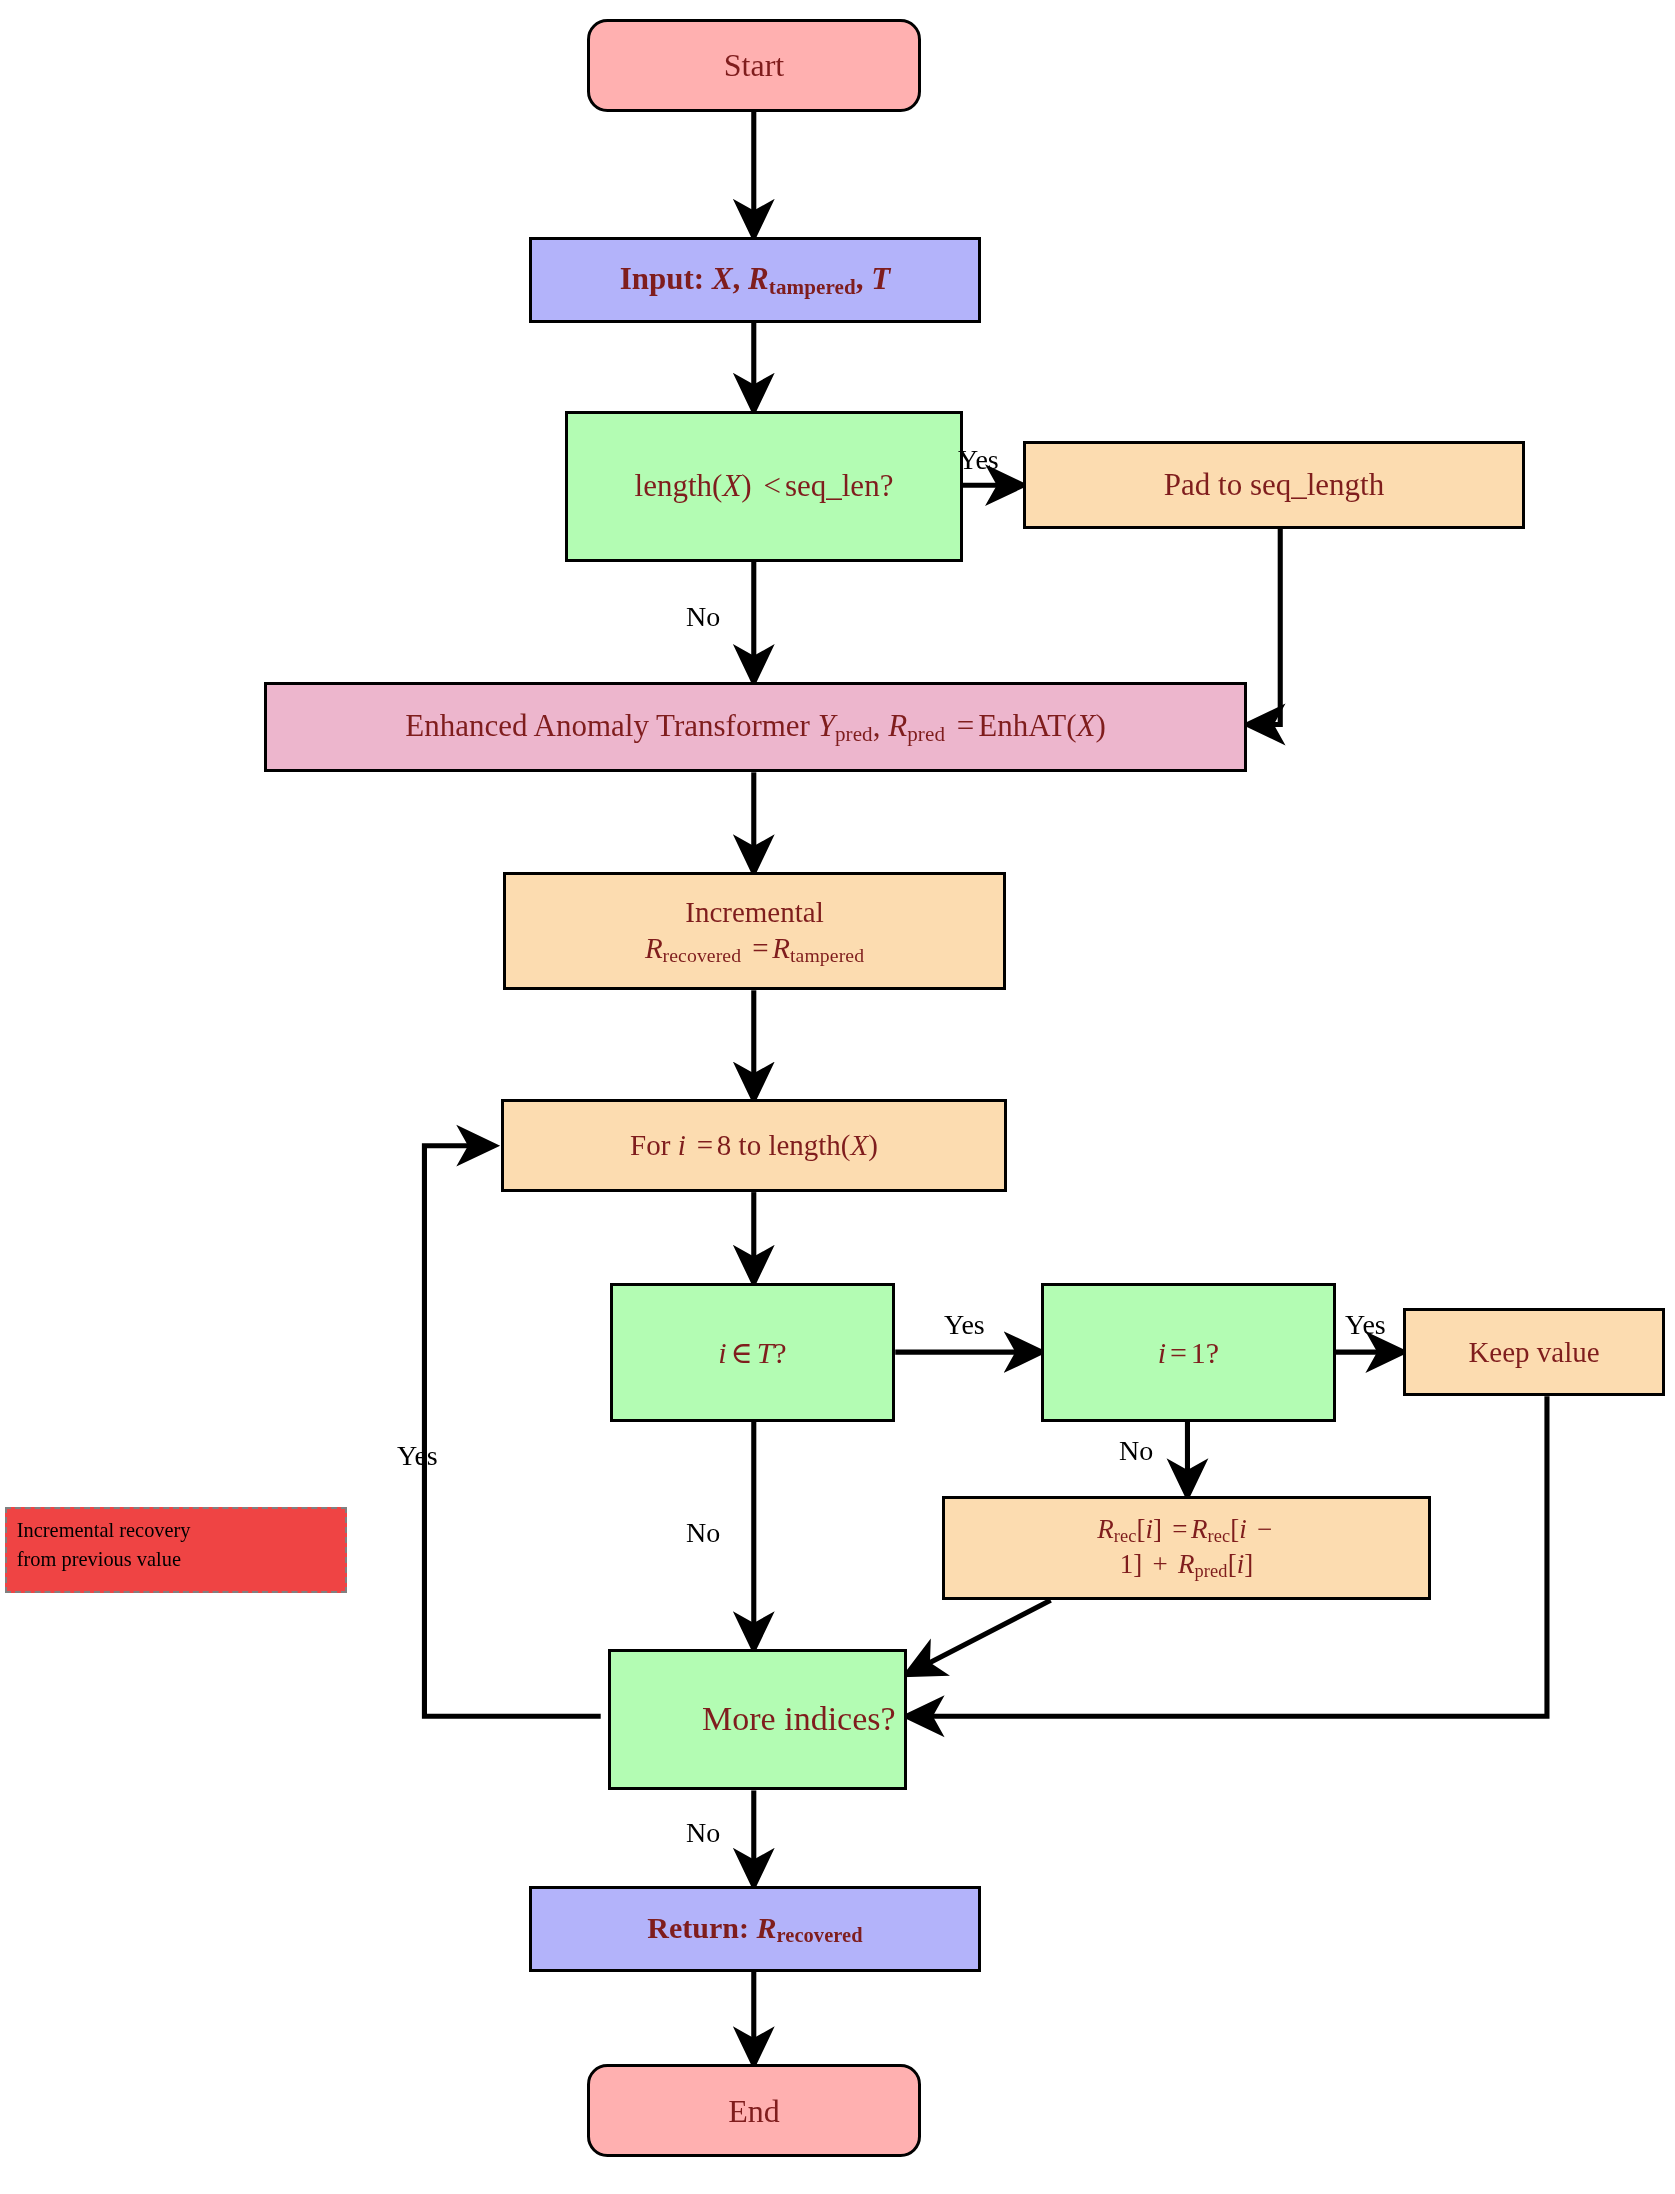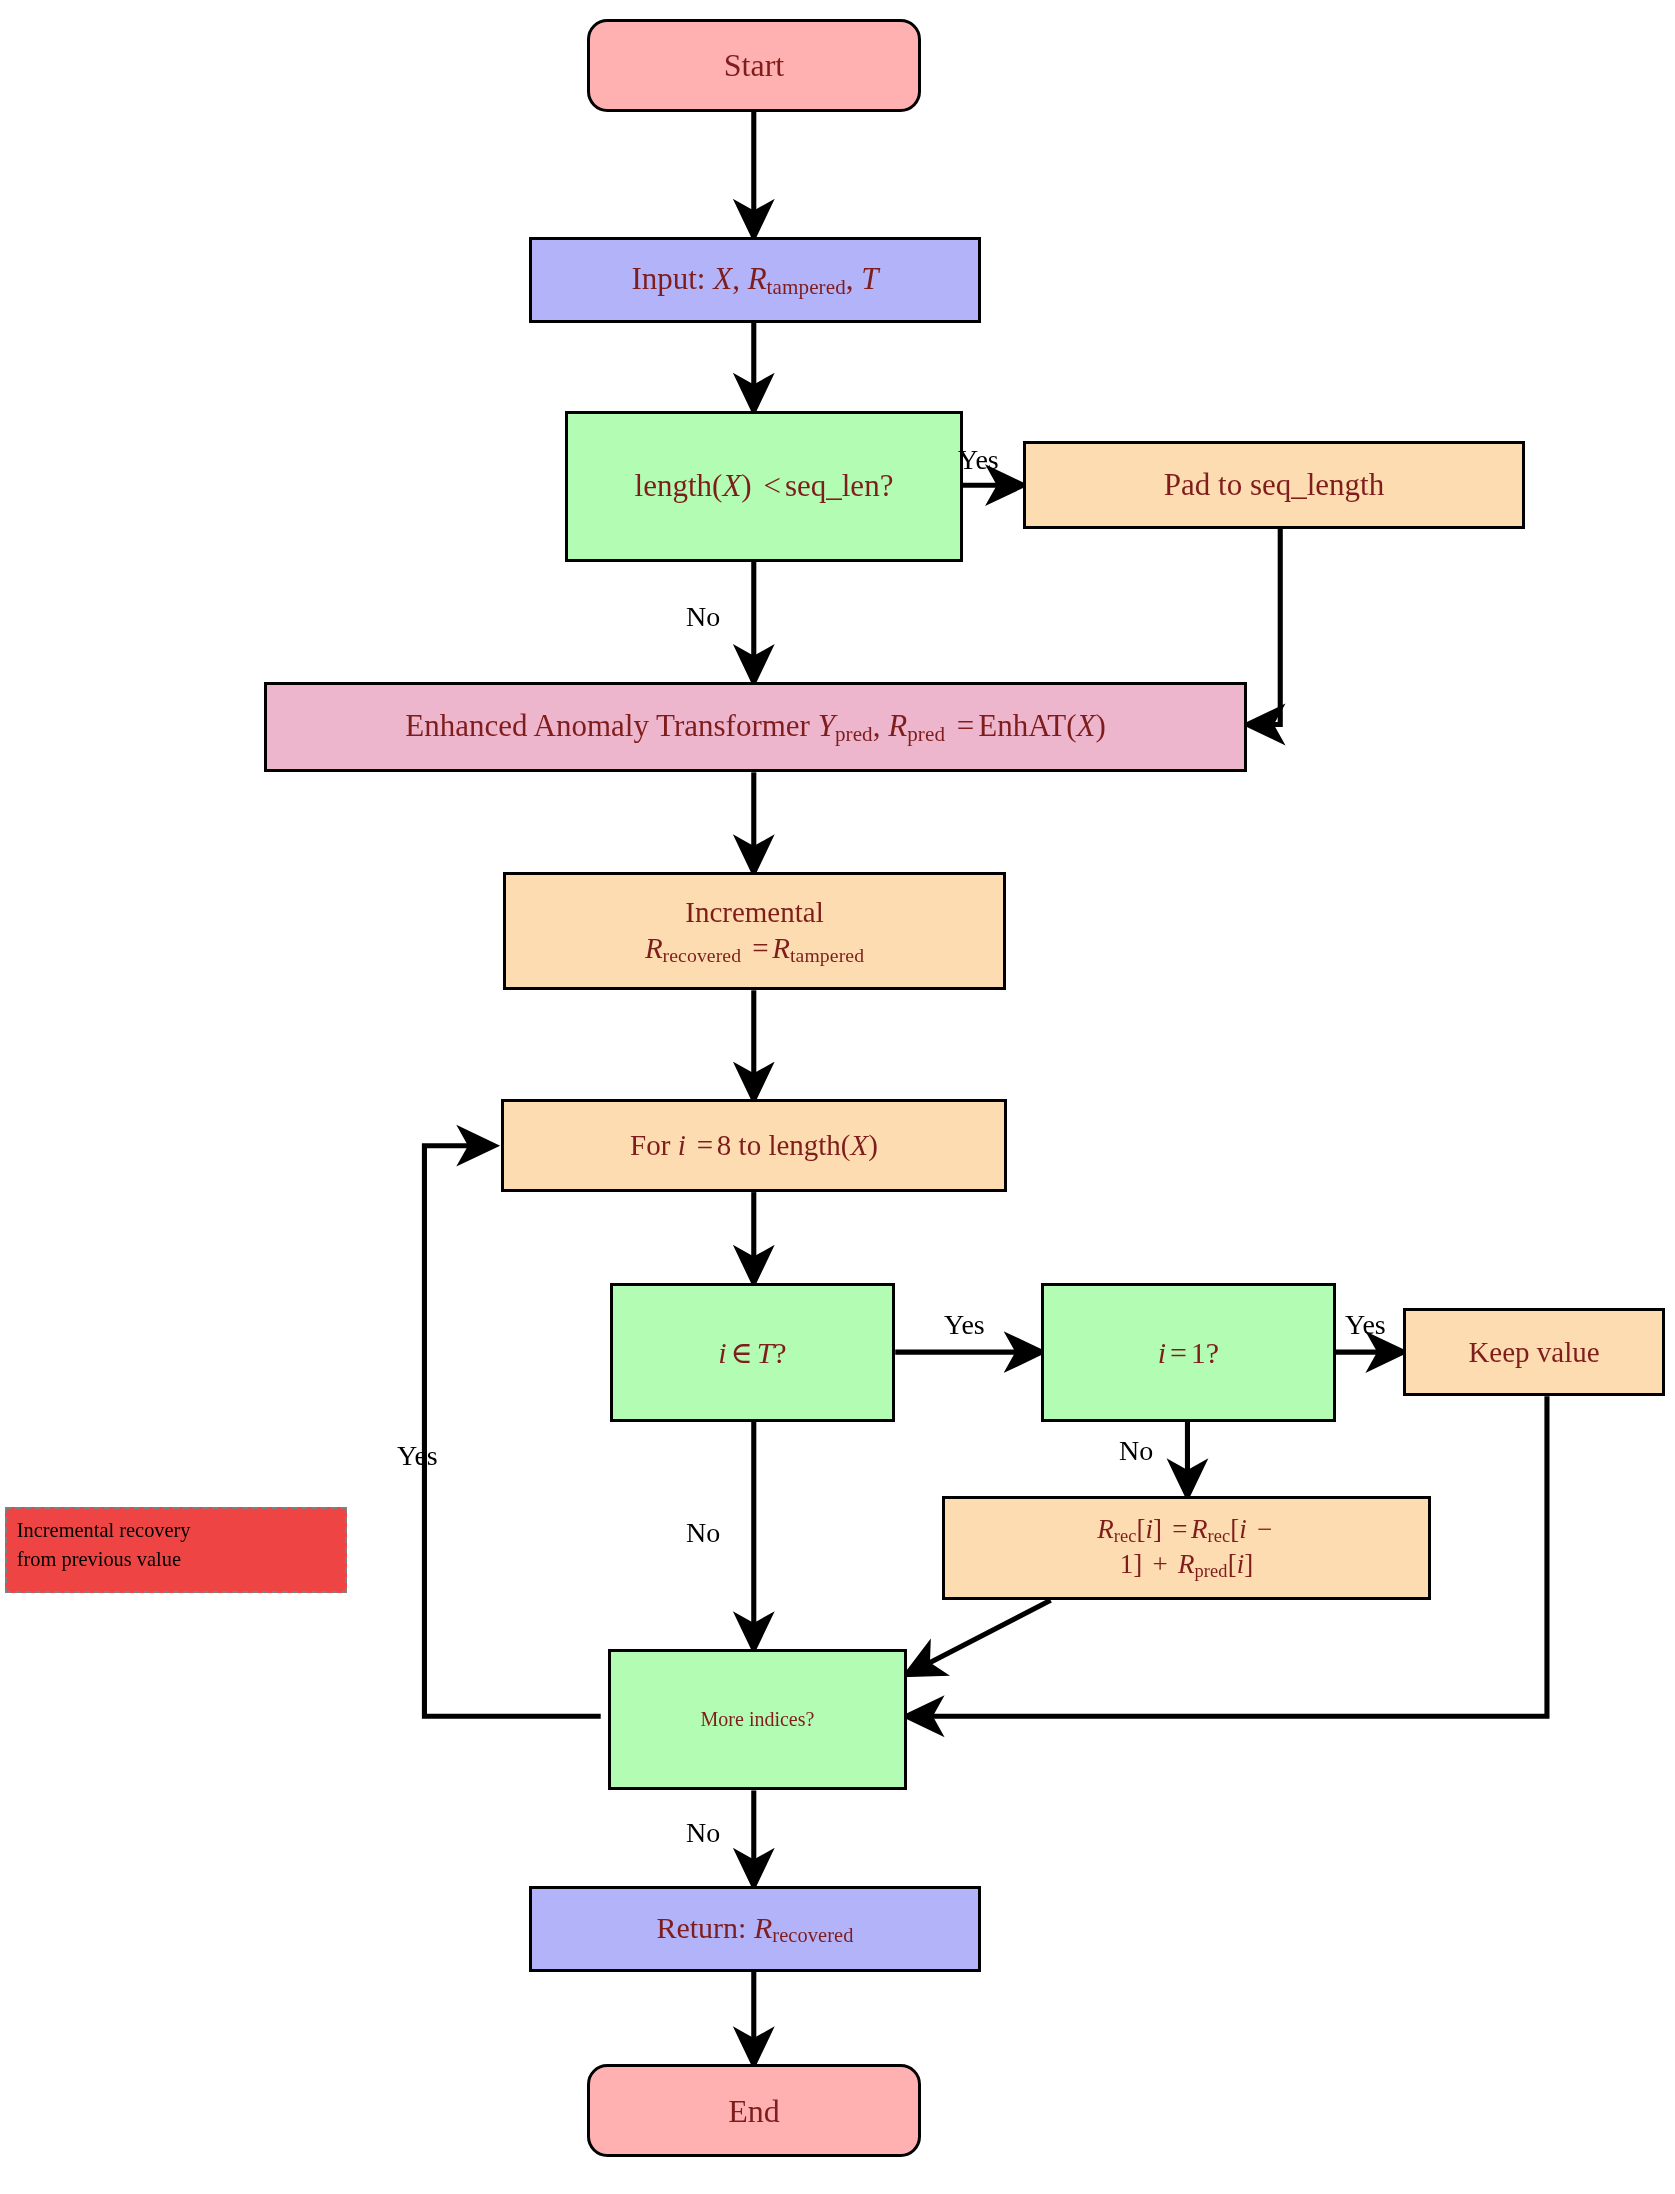--- a/index.html
+++ b/index.html
@@ -7,21 +7,21 @@
   #stage{position:relative;width:1675px;height:2194px;background:#fff;overflow:hidden;}
   #edges{position:absolute;left:0;top:0;width:1675px;height:2194px;}
 
   .node{position:absolute;box-sizing:border-box;border:3.2px solid #000;
         display:flex;align-items:center;justify-content:center;
         text-align:center;color:#7f1d1d;line-height:1.25;}
   .terminal{border-radius:20.4px;}
   .n-txt{display:block;width:100%;padding:0 8.4px;}
 
   .c-pink{background:#FFB0B0;}
-  .c-blue{background:#B3B3FA;}
+  .c-blue{background:#B3B3FA;font-weight:bold;}
   .c-green{background:#B3FCB3;}
   .c-orange{background:#FCDCB0;}
   .c-rose{background:#EDB6CD;}
 
   .elabel{position:absolute;color:#000;font-size:28px;line-height:1;
           white-space:nowrap;background:transparent;}
 
   .note{position:absolute;box-sizing:border-box;border:2.3px dashed #808080;
         background:#ef4444;color:#000;font-size:20.4px;line-height:1.45;
         padding:6.5px 9.3px 7.4px 10.2px;}
@@ -144,21 +144,21 @@
   <div class="node c-orange" style="left:942px;top:1496px;width:489px;height:104px;font-size:27px;flex-direction:column;">
     <span class="n-txt">
       <span class="mi">R</span><span class="sub">rec</span><span class="up">[</span><span class="mi">i</span><span class="up">]</span>
       <span class="op">=</span><span class="mi">R</span><span class="sub">rec</span><span class="up">[</span><span class="mi">i</span> <span class="op">−</span>
     </span>
     <span class="n-txt">
       <span class="up">1]</span> <span class="op">+</span> <span class="mi">R</span><span class="sub">pred</span><span class="up">[</span><span class="mi">i</span><span class="up">]</span>
     </span>
   </div>
 
-  <div class="node c-green" style="left:608px;top:1649px;width:299px;height:141px;font-size:20px;">
+  <div class="node c-green" style="left:608px;top:1649px;width:299px;height:141px;font-size:34px;text-align:right;">
     <span class="n-txt">More indices?</span>
   </div>
 
   <div class="node c-blue" style="left:529px;top:1886px;width:452px;height:86px;font-size:30px;">
     <span class="n-txt">
       <span class="up">Return:&nbsp;</span><span class="mi">R</span><span class="sub">recovered</span>
     </span>
   </div>
 
   <div class="node terminal c-pink" style="left:587px;top:2064px;width:334px;height:93px;font-size:32px;">

